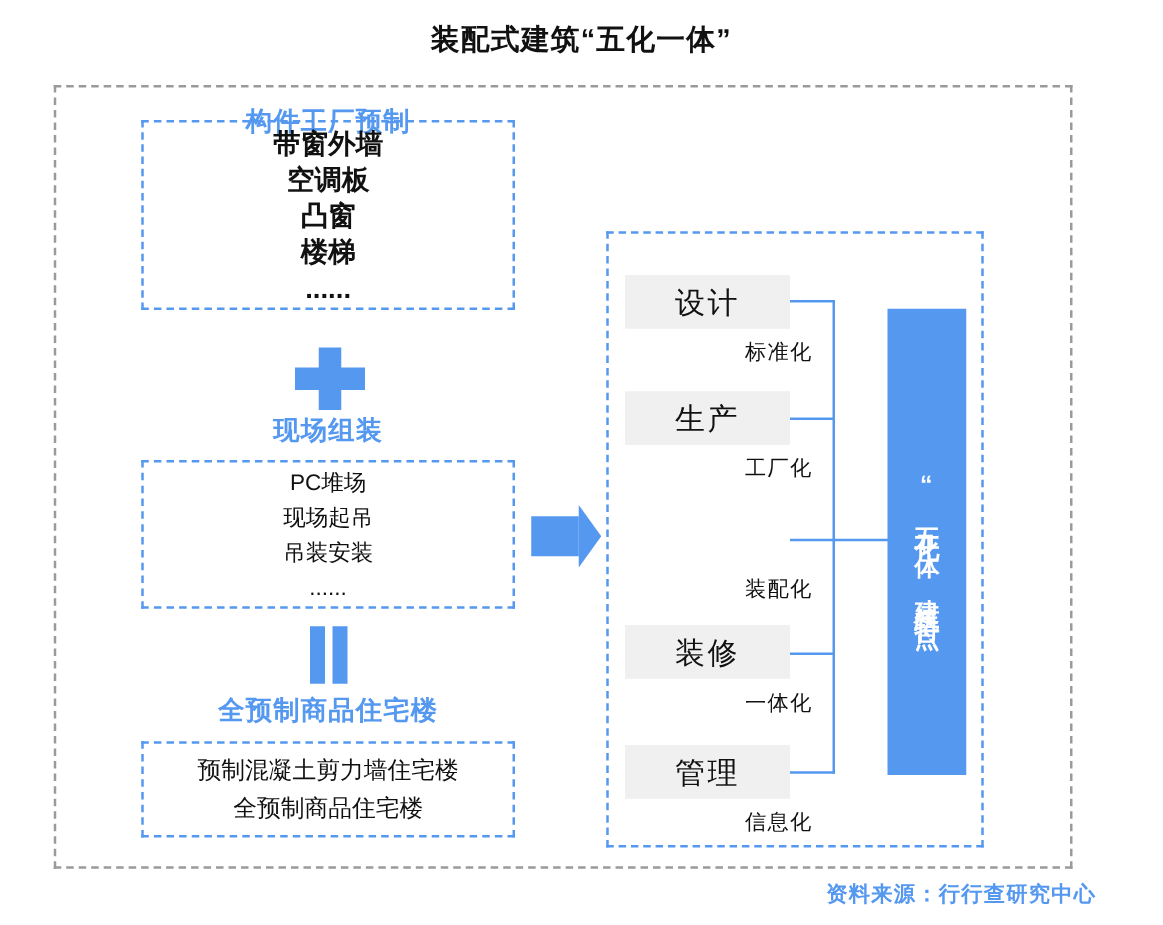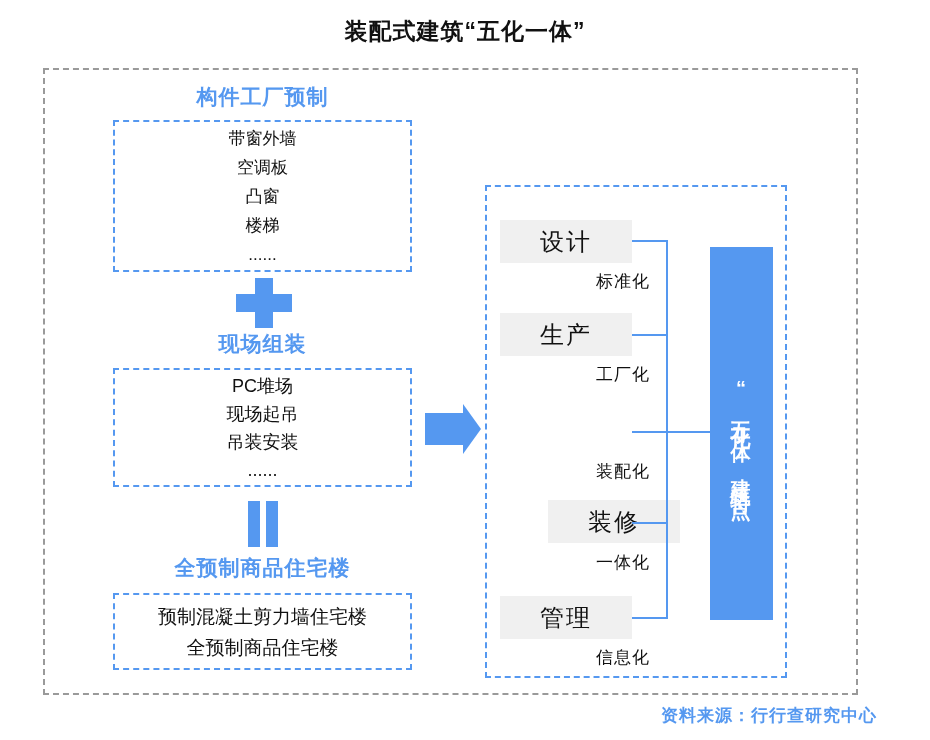--- a/index.html
+++ b/index.html
@@ -21,21 +21,21 @@
 
   .flow-heading{position:absolute;width:299px;text-align:center;
          color:var(--blue);font-weight:bold;font-size:21px;letter-spacing:1px;}
   .h-factory{left:113px;top:83px;}
   .h-site{left:113px;top:330px;}
   .h-industrial{left:113px;top:554px;}
 
   .dash-box{position:absolute;left:113px;width:299px;border:2px dashed var(--blue);
          display:flex;flex-direction:column;justify-content:center;align-items:center;
          color:var(--ink);}
-  .box-factory{top:120px;height:152px;font-size:17px;line-height:29px;}
+  .box-factory{top:96px;height:152px;font-size:22px;line-height:29px;font-weight:bold;}
   .box-site{top:368px;height:119px;font-size:18px;line-height:28px;}
   .box-industrial{top:593px;height:77px;font-size:19px;line-height:31px;}
   .dash-box div{white-space:nowrap;}
 
   .plus{position:absolute;left:236px;top:278px;width:56px;height:50px;}
   .plus::before{content:"";position:absolute;left:0;top:16px;width:56px;height:18px;background:var(--blue);}
   .plus::after{content:"";position:absolute;left:19px;top:0;width:18px;height:50px;background:var(--blue);}
 
   .equals{position:absolute;left:248px;top:501px;display:flex;gap:6px;}
   .equals i{display:block;width:12px;height:46px;background:var(--blue);}
@@ -44,21 +44,21 @@
   .arrow::after{content:"";position:absolute;left:38px;top:-9px;width:0;height:0;
          border-top:25px solid transparent;border-bottom:25px solid transparent;
          border-left:18px solid var(--blue);}
 
   .right-frame{position:absolute;left:485px;top:185px;width:302px;height:493px;
          border:2px dashed var(--blue);}
 
   .stage{position:absolute;left:500px;width:132px;height:43px;background:var(--graybox);
          display:flex;align-items:center;justify-content:center;
          font-size:24px;color:var(--ink);letter-spacing:2px;}
-  .st-0{top:220px;} .st-1{top:313px;} .st-2{top:410px;} .st-3{top:500px;margin-left:48px;} .st-4{top:596px;}
+  .st-0{top:220px;} .st-1{top:313px;} .st-2{top:410px;} .st-3{top:500px;} .st-4{top:596px;}
 
   .tag{position:absolute;left:540px;width:110px;text-align:right;
          font-size:17px;font-weight:500;color:var(--ink);letter-spacing:1px;}
   .tg-0{top:270px;} .tg-1{top:363px;} .tg-2{top:460px;} .tg-3{top:551px;} .tg-4{top:646px;}
 
   .stub{position:absolute;left:632px;width:36px;height:2px;background:var(--blue);}
   .sb-0{top:240px;} .sb-1{top:334px;} .sb-2{top:431px;} .sb-3{top:522px;} .sb-4{top:617px;}
   .vline{position:absolute;left:666px;top:240px;width:2px;height:379px;background:var(--blue);}
   .bridge{position:absolute;left:666px;top:431px;width:46px;height:2px;background:var(--blue);}
 

